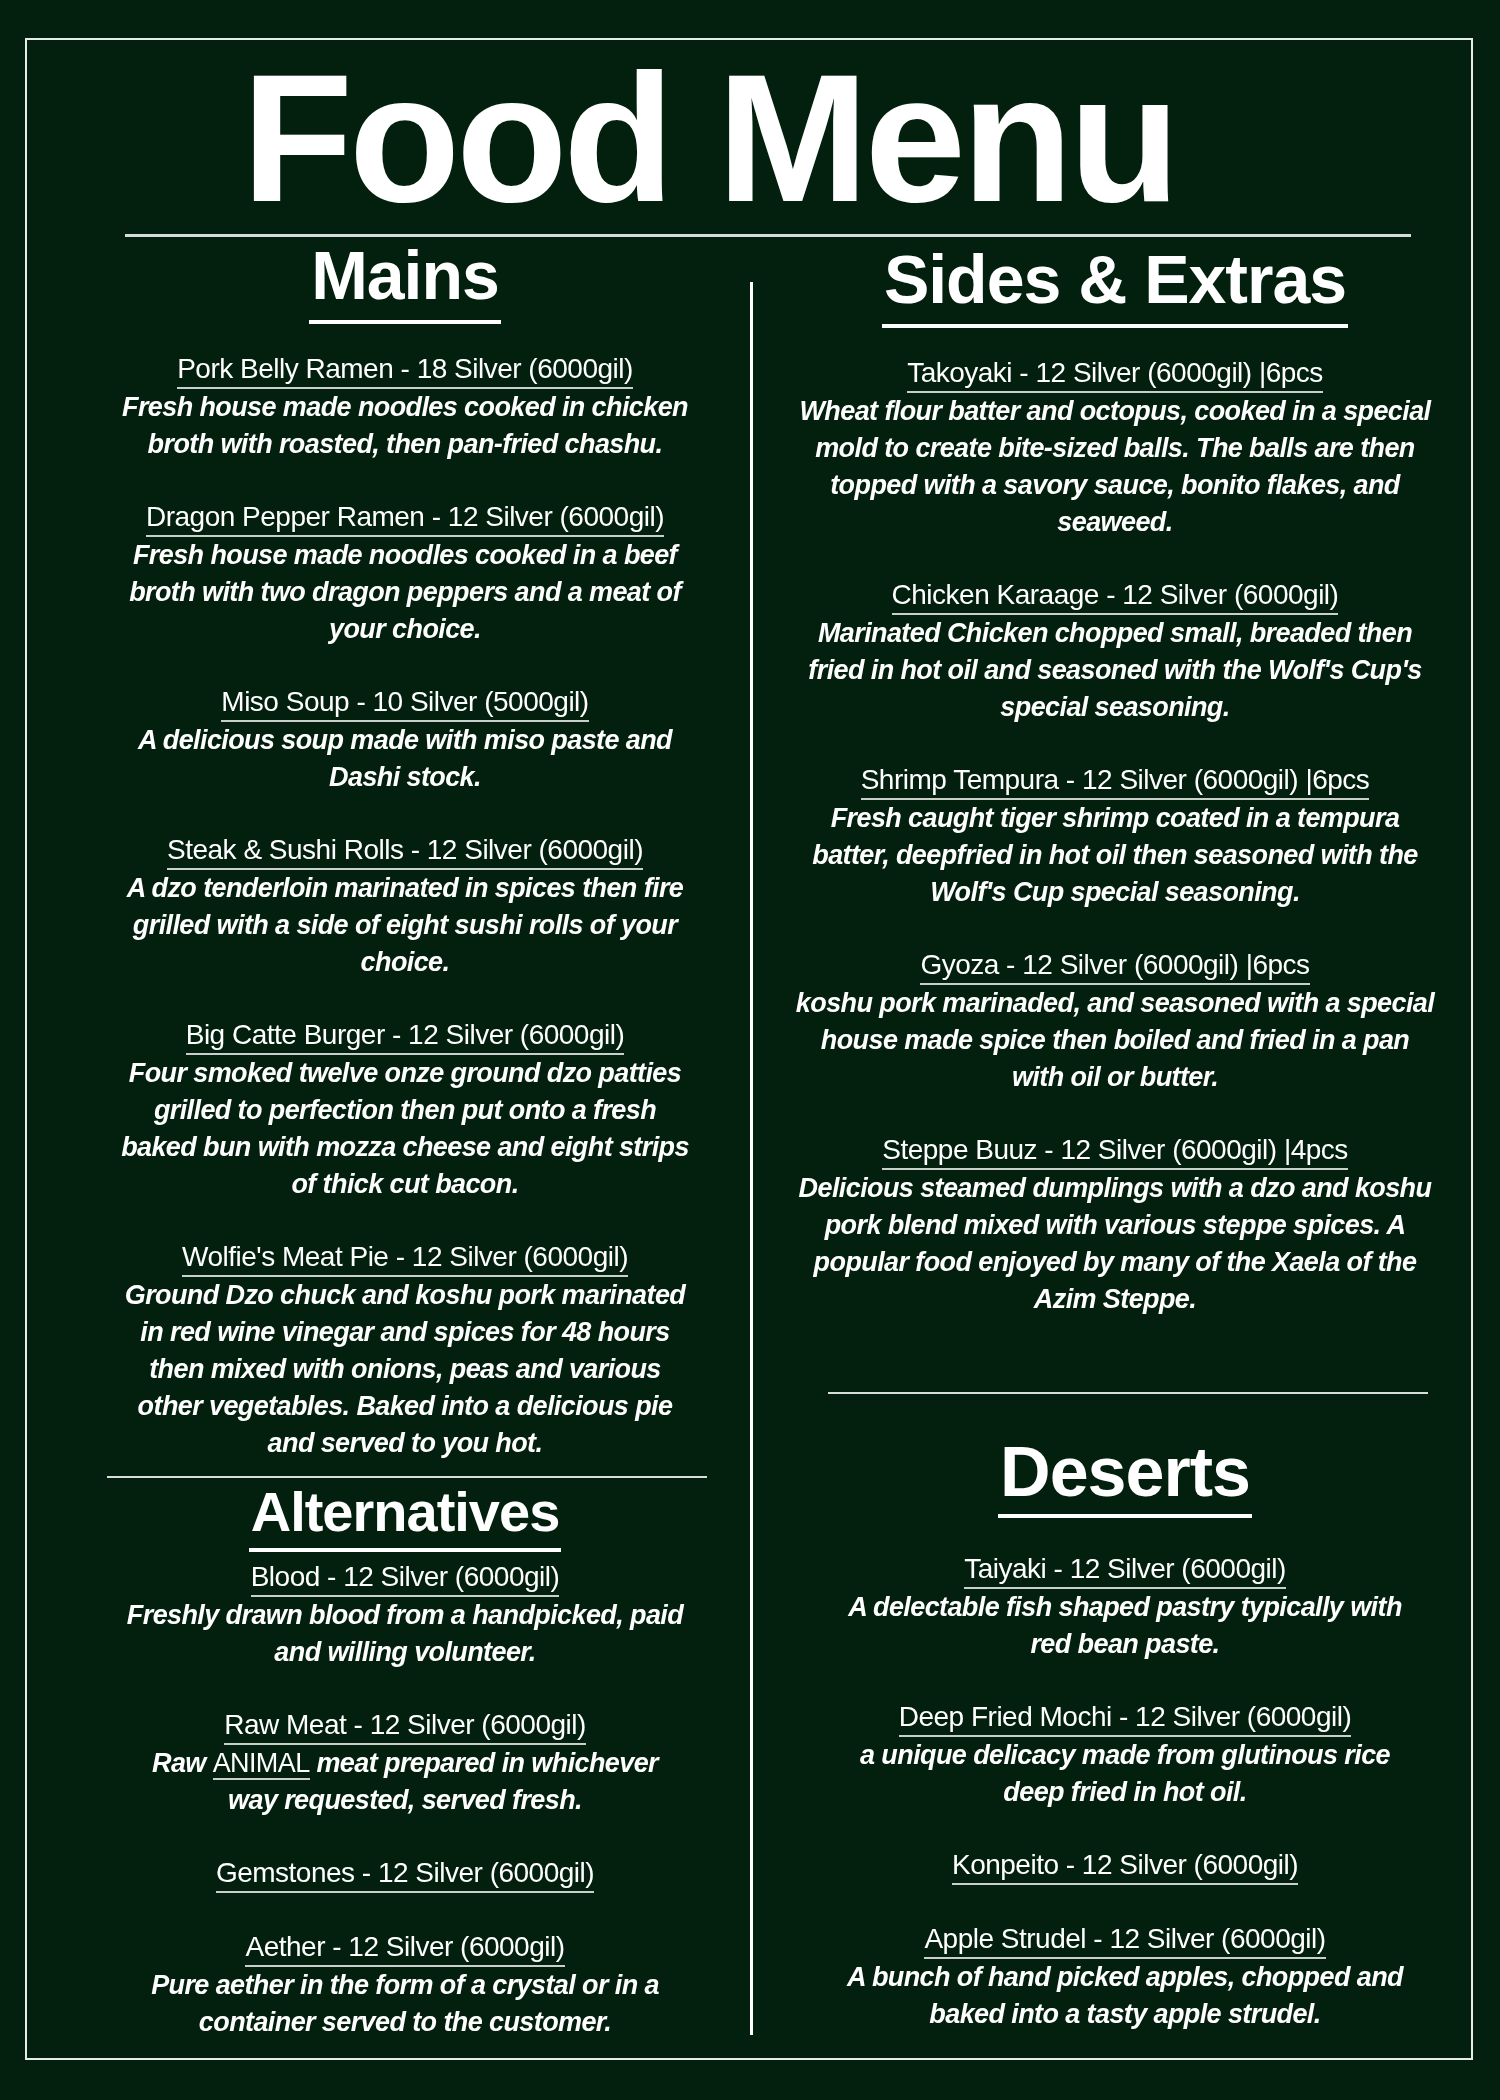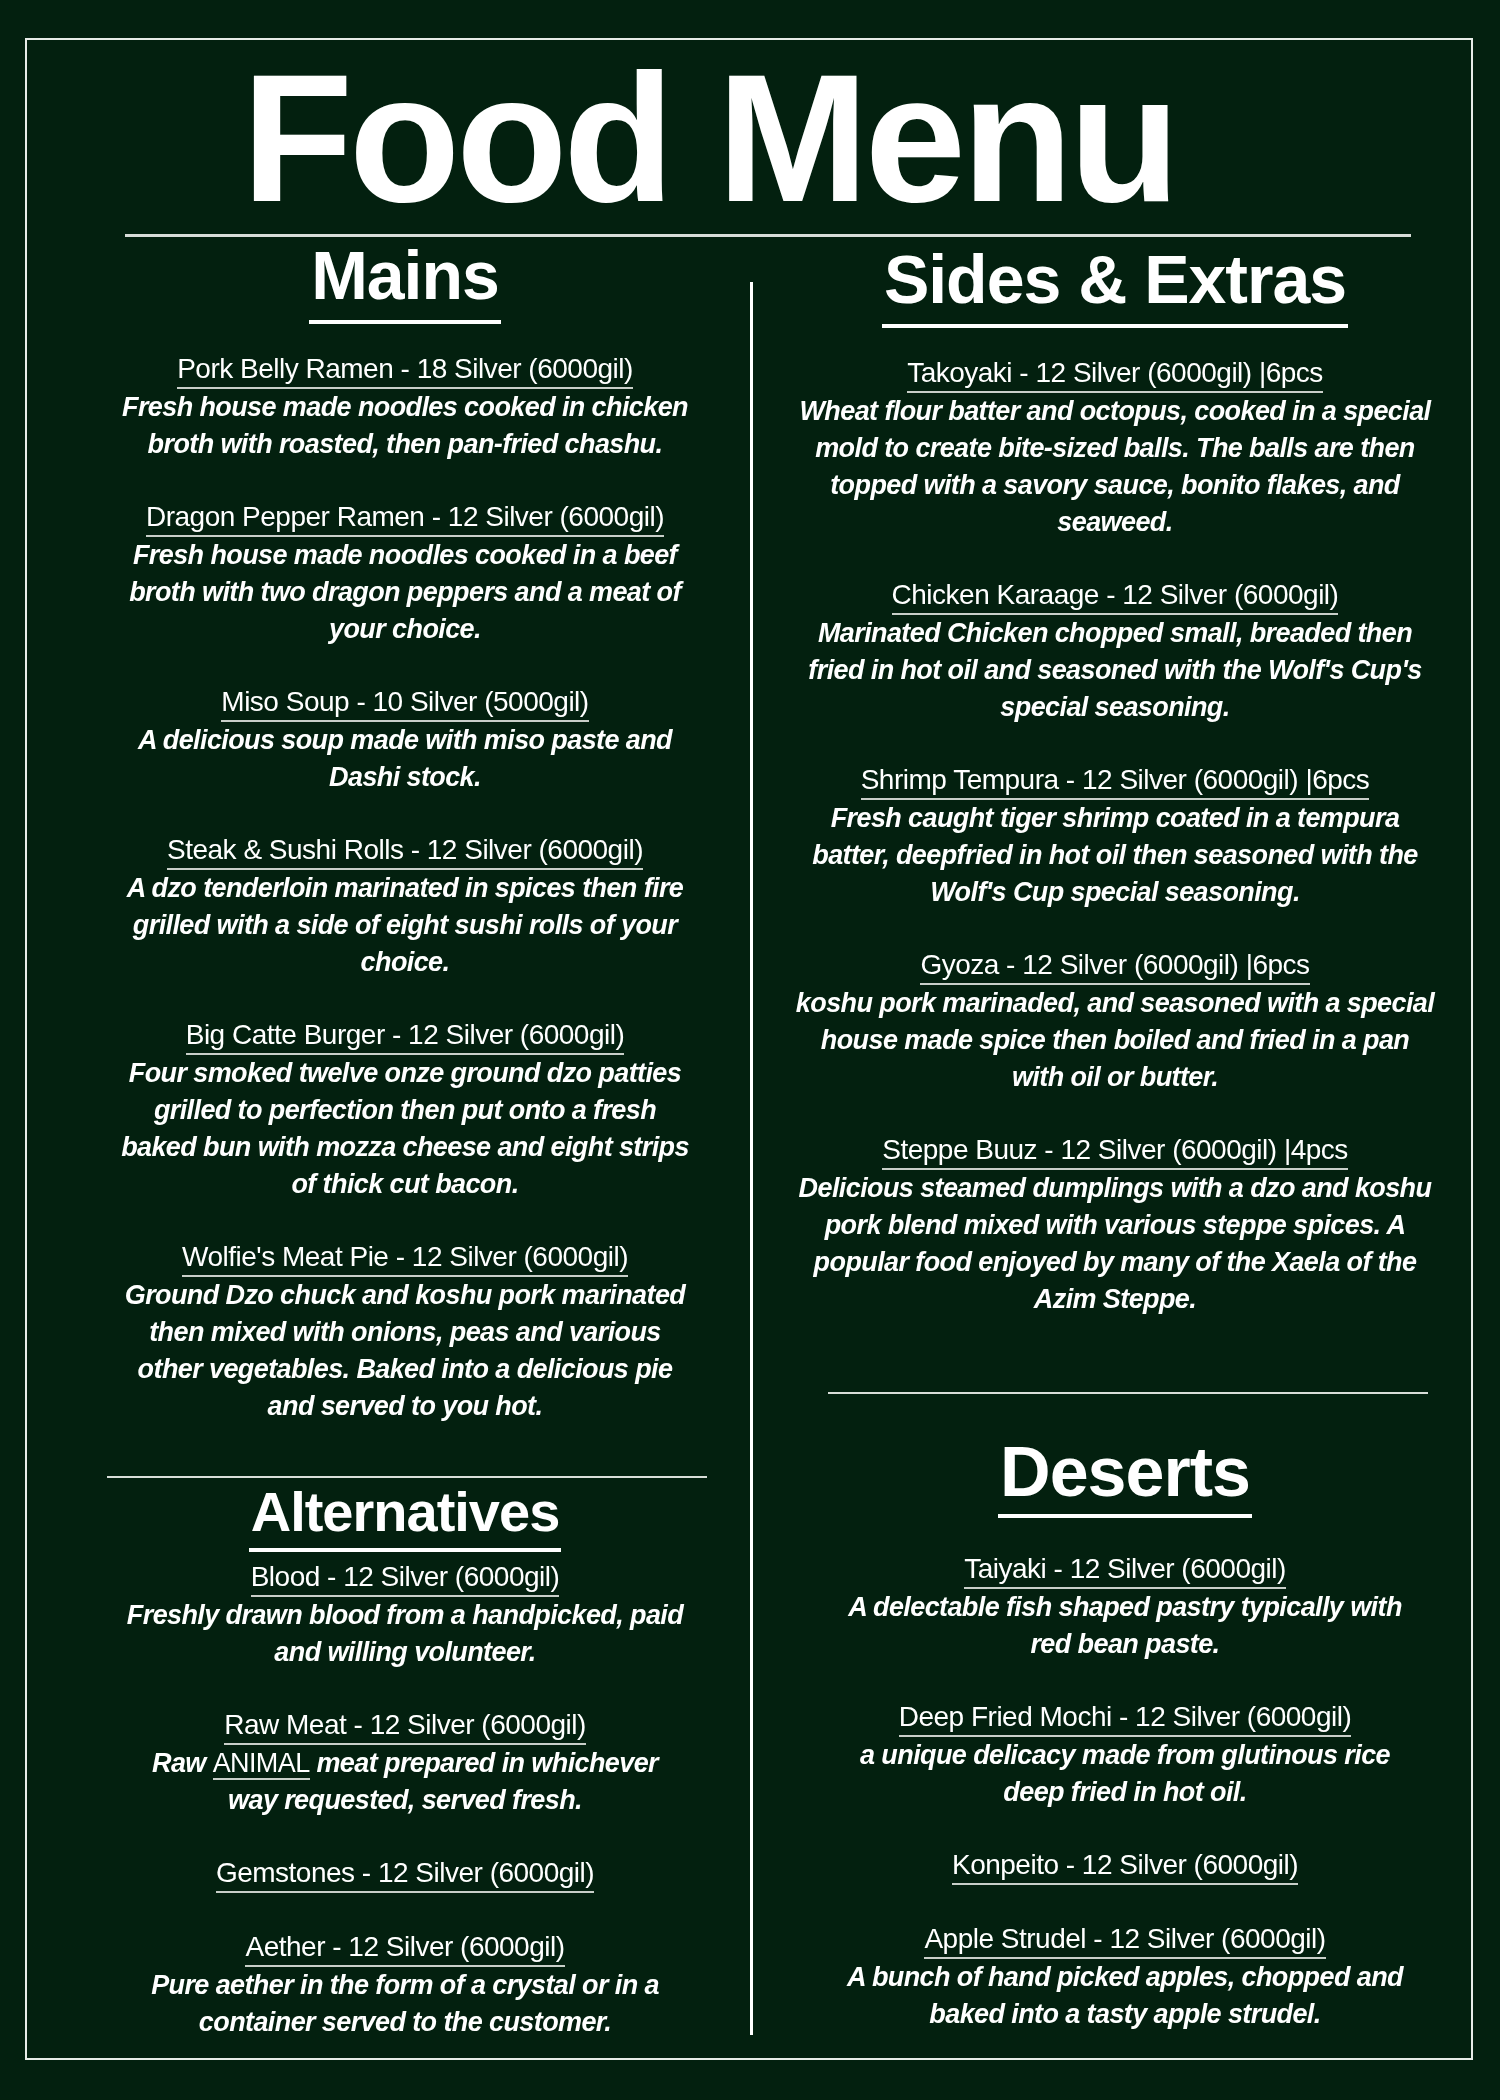--- a/index.html
+++ b/index.html
@@ -70,20 +70,21 @@
     <p class="item-desc">Four smoked twelve onze ground dzo patties</p>
     <p class="item-desc">grilled to perfection then put onto a fresh</p>
     <p class="item-desc">baked  bun with mozza cheese and eight strips</p>
     <p class="item-desc">of thick cut bacon.</p>
   </div>
   <div class="gap"></div>
 
   <div class="item">
     <div class="item-head">Wolfie's Meat Pie - 12 Silver (6000gil)</div>
     <p class="item-desc">Ground Dzo chuck and koshu pork marinated</p>
+    <p class="item-desc">in red wine vinegar and spices for 48 hours</p>
     <p class="item-desc">then mixed with onions, peas and various</p>
     <p class="item-desc">other vegetables. Baked into a delicious pie</p>
     <p class="item-desc">and served to you hot.</p>
   </div>
 </div>
 
 <div class="hr-sec" style="position:absolute; left:107px; width:600px; top:1476px;"></div>
 
 <div class="col col-left" style="top:1478px;">
   <div class="section-head" style="font-size:56px; line-height:68px; padding-bottom:2px;">Alternatives</div>

